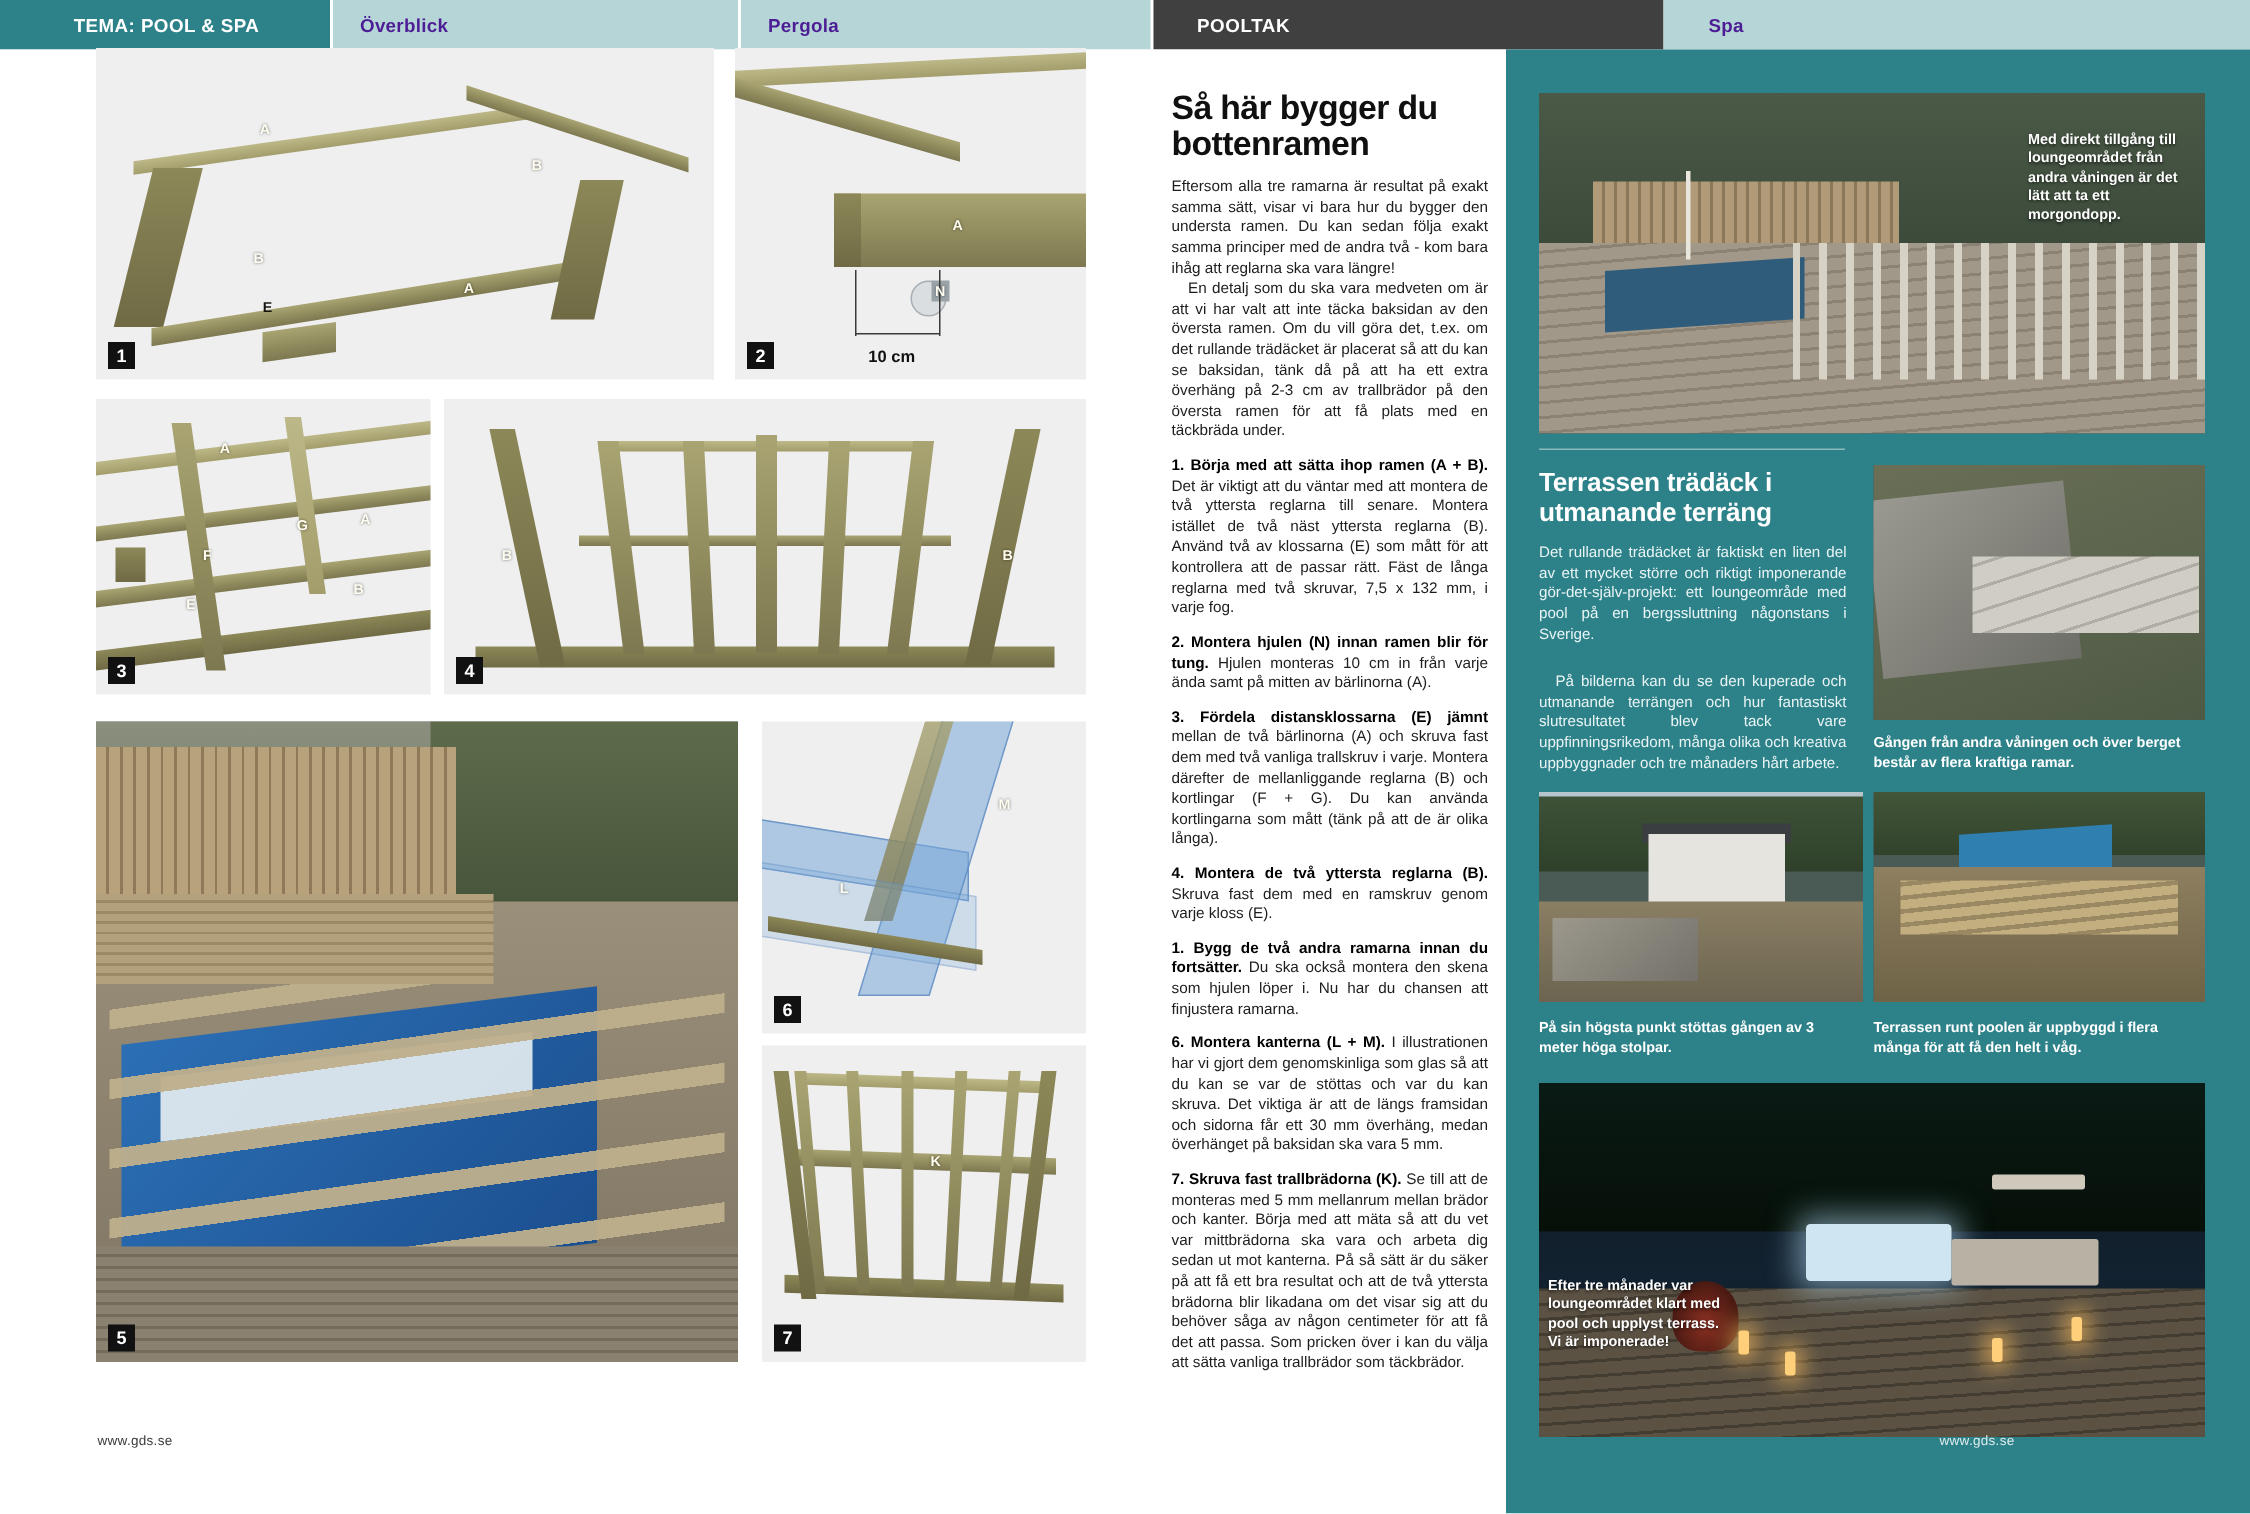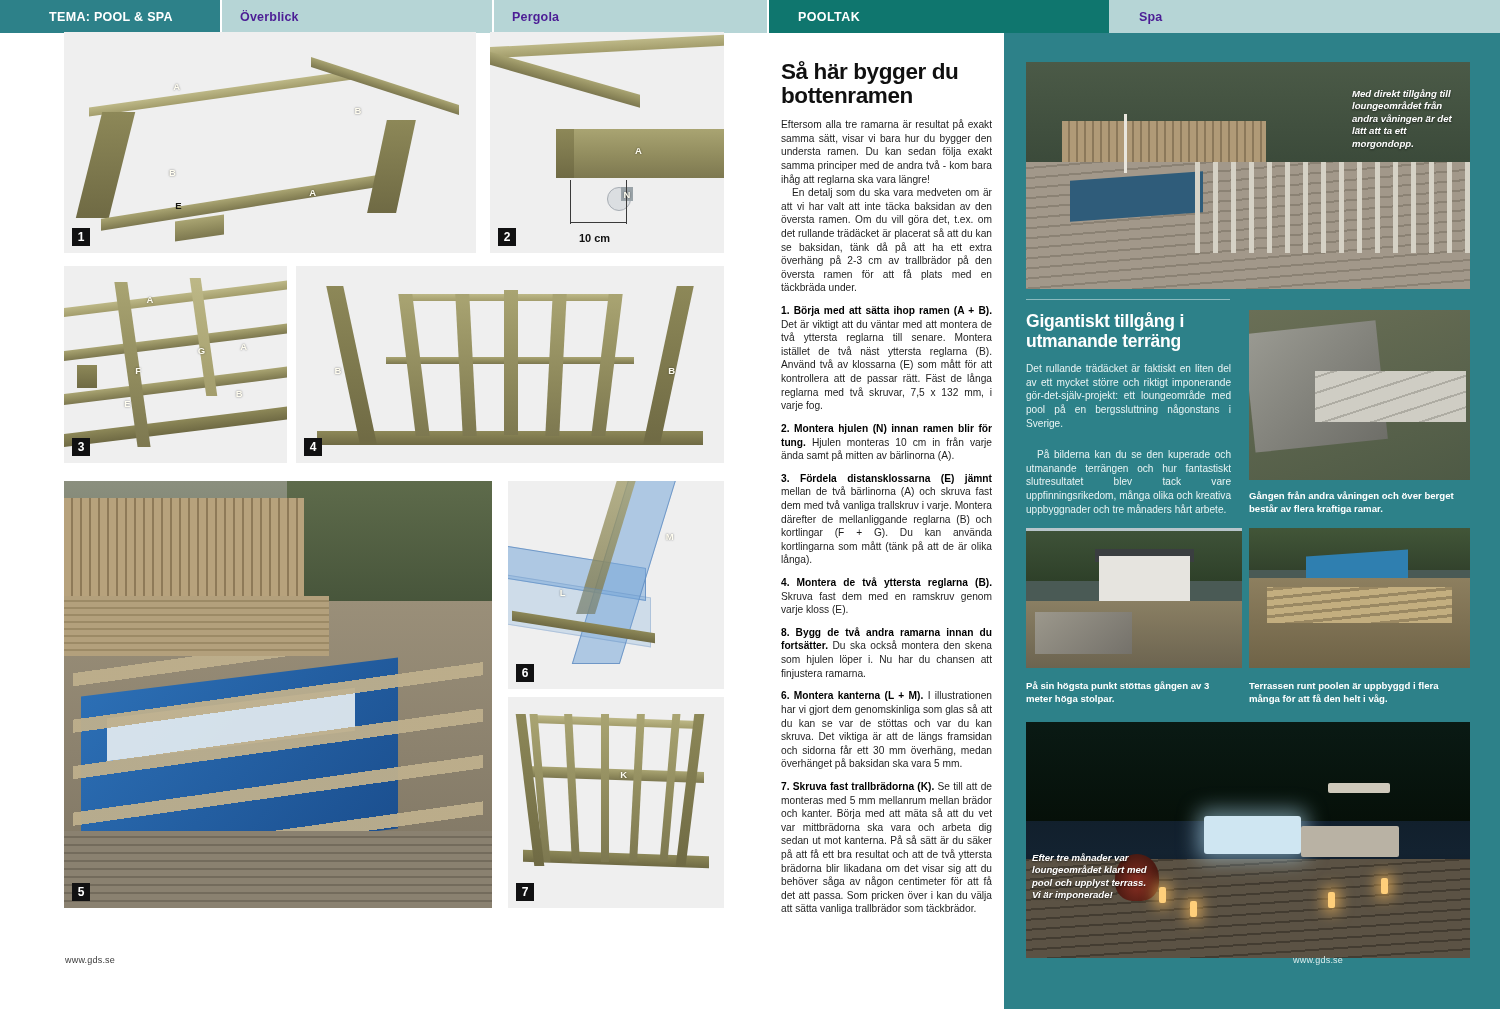--- a/index.html
+++ b/index.html
@@ -17,21 +17,21 @@
   .tab-label {
     font-size: 12.5px; font-weight: 700; letter-spacing: 0.2px;
     white-space: nowrap;
   }
   .tab-tema { width:222px; background:#2d8189; justify-content:center; }
   .tab-tema .tab-label { color:#ffffff; font-size:12.5px; letter-spacing:0.3px; }
   .tab-plain { background:#b6d5d6; }
   .tab-overblick { width:272px; padding-left:18px; }
   .tab-pergola  { width:275px; padding-left:18px; }
   .tab-plain .tab-label { color:#4c1d95; font-weight:700; font-size:12.5px; }
-  .tab-active { width:340px; background:#0f766e; padding-left:29px; }
+  .tab-active { width:340px; background:#404040; padding-left:29px; }
   .tab-active .tab-label { color:#ffffff; font-size:12.5px; letter-spacing:0.4px; }
   .tab-spa { width:391px; padding-left:30px; }
   .tab-sep { position:absolute; right:0; top:0; width:2px; height:33px; background:#ffffff; }
 
   
   .left-page { position:absolute; left:0; top:33px; width:1004px; height:976px; background:#ffffff; }
 
   .fig { position:absolute; background:#efefef; overflow:hidden; }
   .fig-num {
     position:absolute; left:8px; bottom:7px; width:18px; height:18px;
@@ -112,21 +112,21 @@
              background:repeating-linear-gradient(90deg,#b09a77 0,#b09a77 6px,#8b785a 6px,#8b785a 8px); }
   .pa-deck { position:absolute; left:0; top:44%; width:100%; height:56%;
              background:repeating-linear-gradient(-5deg,#a2988a 0,#a2988a 8px,#8b8274 8px,#8b8274 10px); }
   .pa-rail { position:absolute; left:38%; top:44%; width:62%; height:40%;
              background:repeating-linear-gradient(90deg,#d6d2c6 0,#d6d2c6 5px,rgba(0,0,0,0) 5px,rgba(0,0,0,0) 18px); }
   .pa-pool { position:absolute; left:10%; top:50%; width:30%; height:18%;
              background:#2f5c7a; transform:skewY(-4deg); }
   .pa-umb { position:absolute; left:22%; top:23%; width:3px; height:26%; background:#e9e6dd; }
   .cap-on-photo {
     position:absolute; color:#ffffff; font-size:9.6px; font-weight:800; line-height:1.3;
-    z-index:8; text-shadow:0 1px 2px rgba(0,0,0,.6);font-style:italic;
+    z-index:8; text-shadow:0 1px 2px rgba(0,0,0,.6);
   }
 
   .rp-heading {
     position:absolute; color:#ffffff; font-weight:800; font-size:17.5px;
     line-height:1.12; letter-spacing:-0.2px;
   }
   .rp-body { position:absolute; color:#e9f4f4; font-size:10.1px; line-height:1.36; text-align:justify; }
   .rp-cap { position:absolute; color:#ffffff; font-size:9.6px; font-weight:800; line-height:1.33; }
   .hr-line { position:absolute; height:1px; background:rgba(255,255,255,0.45); }
 
@@ -328,21 +328,21 @@
     <p class="art-step">
       <b>2. Montera hjulen (N) innan ramen blir för tung.</b><span> Hjulen monteras 10 cm in från varje ända samt på mitten av bärlinorna (A).</span>
     </p>
     <p class="art-step">
       <b>3. Fördela distansklossarna (E) jämnt</b><span> mellan de två bärlinorna (A) och skruva fast dem med två vanliga trallskruv i varje. Montera därefter de mellanliggande reglarna (B) och kortlingar (F + G). Du kan använda kortlingarna som mått (tänk på att de är olika långa).</span>
     </p>
     <p class="art-step">
       <b>4. Montera de två yttersta reglarna (B).</b><span> Skruva fast dem med en ramskruv genom varje kloss (E).</span>
     </p>
     <p class="art-step">
-      <b>8. Bygg de två andra ramarna innan du fortsätter.</b><span> Du ska också montera den skena som hjulen löper i. Nu har du chansen att finjustera ramarna.</span>
+      <b>1. Bygg de två andra ramarna innan du fortsätter.</b><span> Du ska också montera den skena som hjulen löper i. Nu har du chansen att finjustera ramarna.</span>
     </p>
     <p class="art-step">
       <b>6. Montera kanterna (L + M).</b><span> I illustrationen har vi gjort dem genomskinliga som glas så att du kan se var de stöttas och var du kan skruva. Det viktiga är att de längs framsidan och sidorna får ett 30 mm överhäng, medan överhänget på baksidan ska vara 5 mm.</span>
     </p>
     <p class="art-step">
       <b>7. Skruva fast trallbrädorna (K).</b><span> Se till att de monteras med 5 mm mellanrum mellan brädor och kanter. Börja med att mäta så att du vet var mittbrädorna ska vara och arbeta dig sedan ut mot kanterna. På så sätt är du säker på att få ett bra resultat och att de två yttersta brädorna blir likadana om det visar sig att du behöver såga av någon centimeter för att få det att passa. Som pricken över i kan du välja att sätta vanliga trallbrädor som täckbrädor.</span>
     </p>
   </div>
 
   <div class="right-page"></div>
@@ -353,21 +353,21 @@
     <div class="pa-wall"></div>
     <div class="pa-deck"></div>
     <div class="pa-pool"></div>
     <div class="pa-rail"></div>
     <div class="pa-umb"></div>
   </div>
   <div class="cap-on-photo" style="left:1352px; top:88px; width:108px;">Med direkt tillgång till loungeområdet från andra våningen är det lätt att ta ett morgondopp.</div>
 
   <div class="hr-line" style="left:1026px; top:299px; width:204px;"></div>
   <div class="rp-heading" style="left:1026px; top:312px; width:208px;">
-    <div>Gigantiskt tillgång i</div>
+    <div>Terrassen trädäck i</div>
     <div>utmanande terräng</div>
   </div>
   <div class="rp-body" style="left:1026px; top:362px; width:205px;">Det rullande trädäcket är faktiskt en liten del av ett mycket större och riktigt imponerande gör-det-själv-projekt: ett loungeområde med pool på en bergssluttning någonstans i Sverige.</div>
   <div class="rp-body" style="left:1026px; top:448px; width:205px; text-indent:11px;">På bilderna kan du se den kuperade och utmanande terrängen och hur fantastiskt slutresultatet blev tack vare uppfinningsrikedom, många olika och kreativa uppbyggnader och tre månaders hårt arbete.</div>
 
   <div class="photo" id="phB">
     <div class="pb-veg"></div>
     <div class="pb-rock"></div>
     <div class="pb-slab"></div>
   </div>

